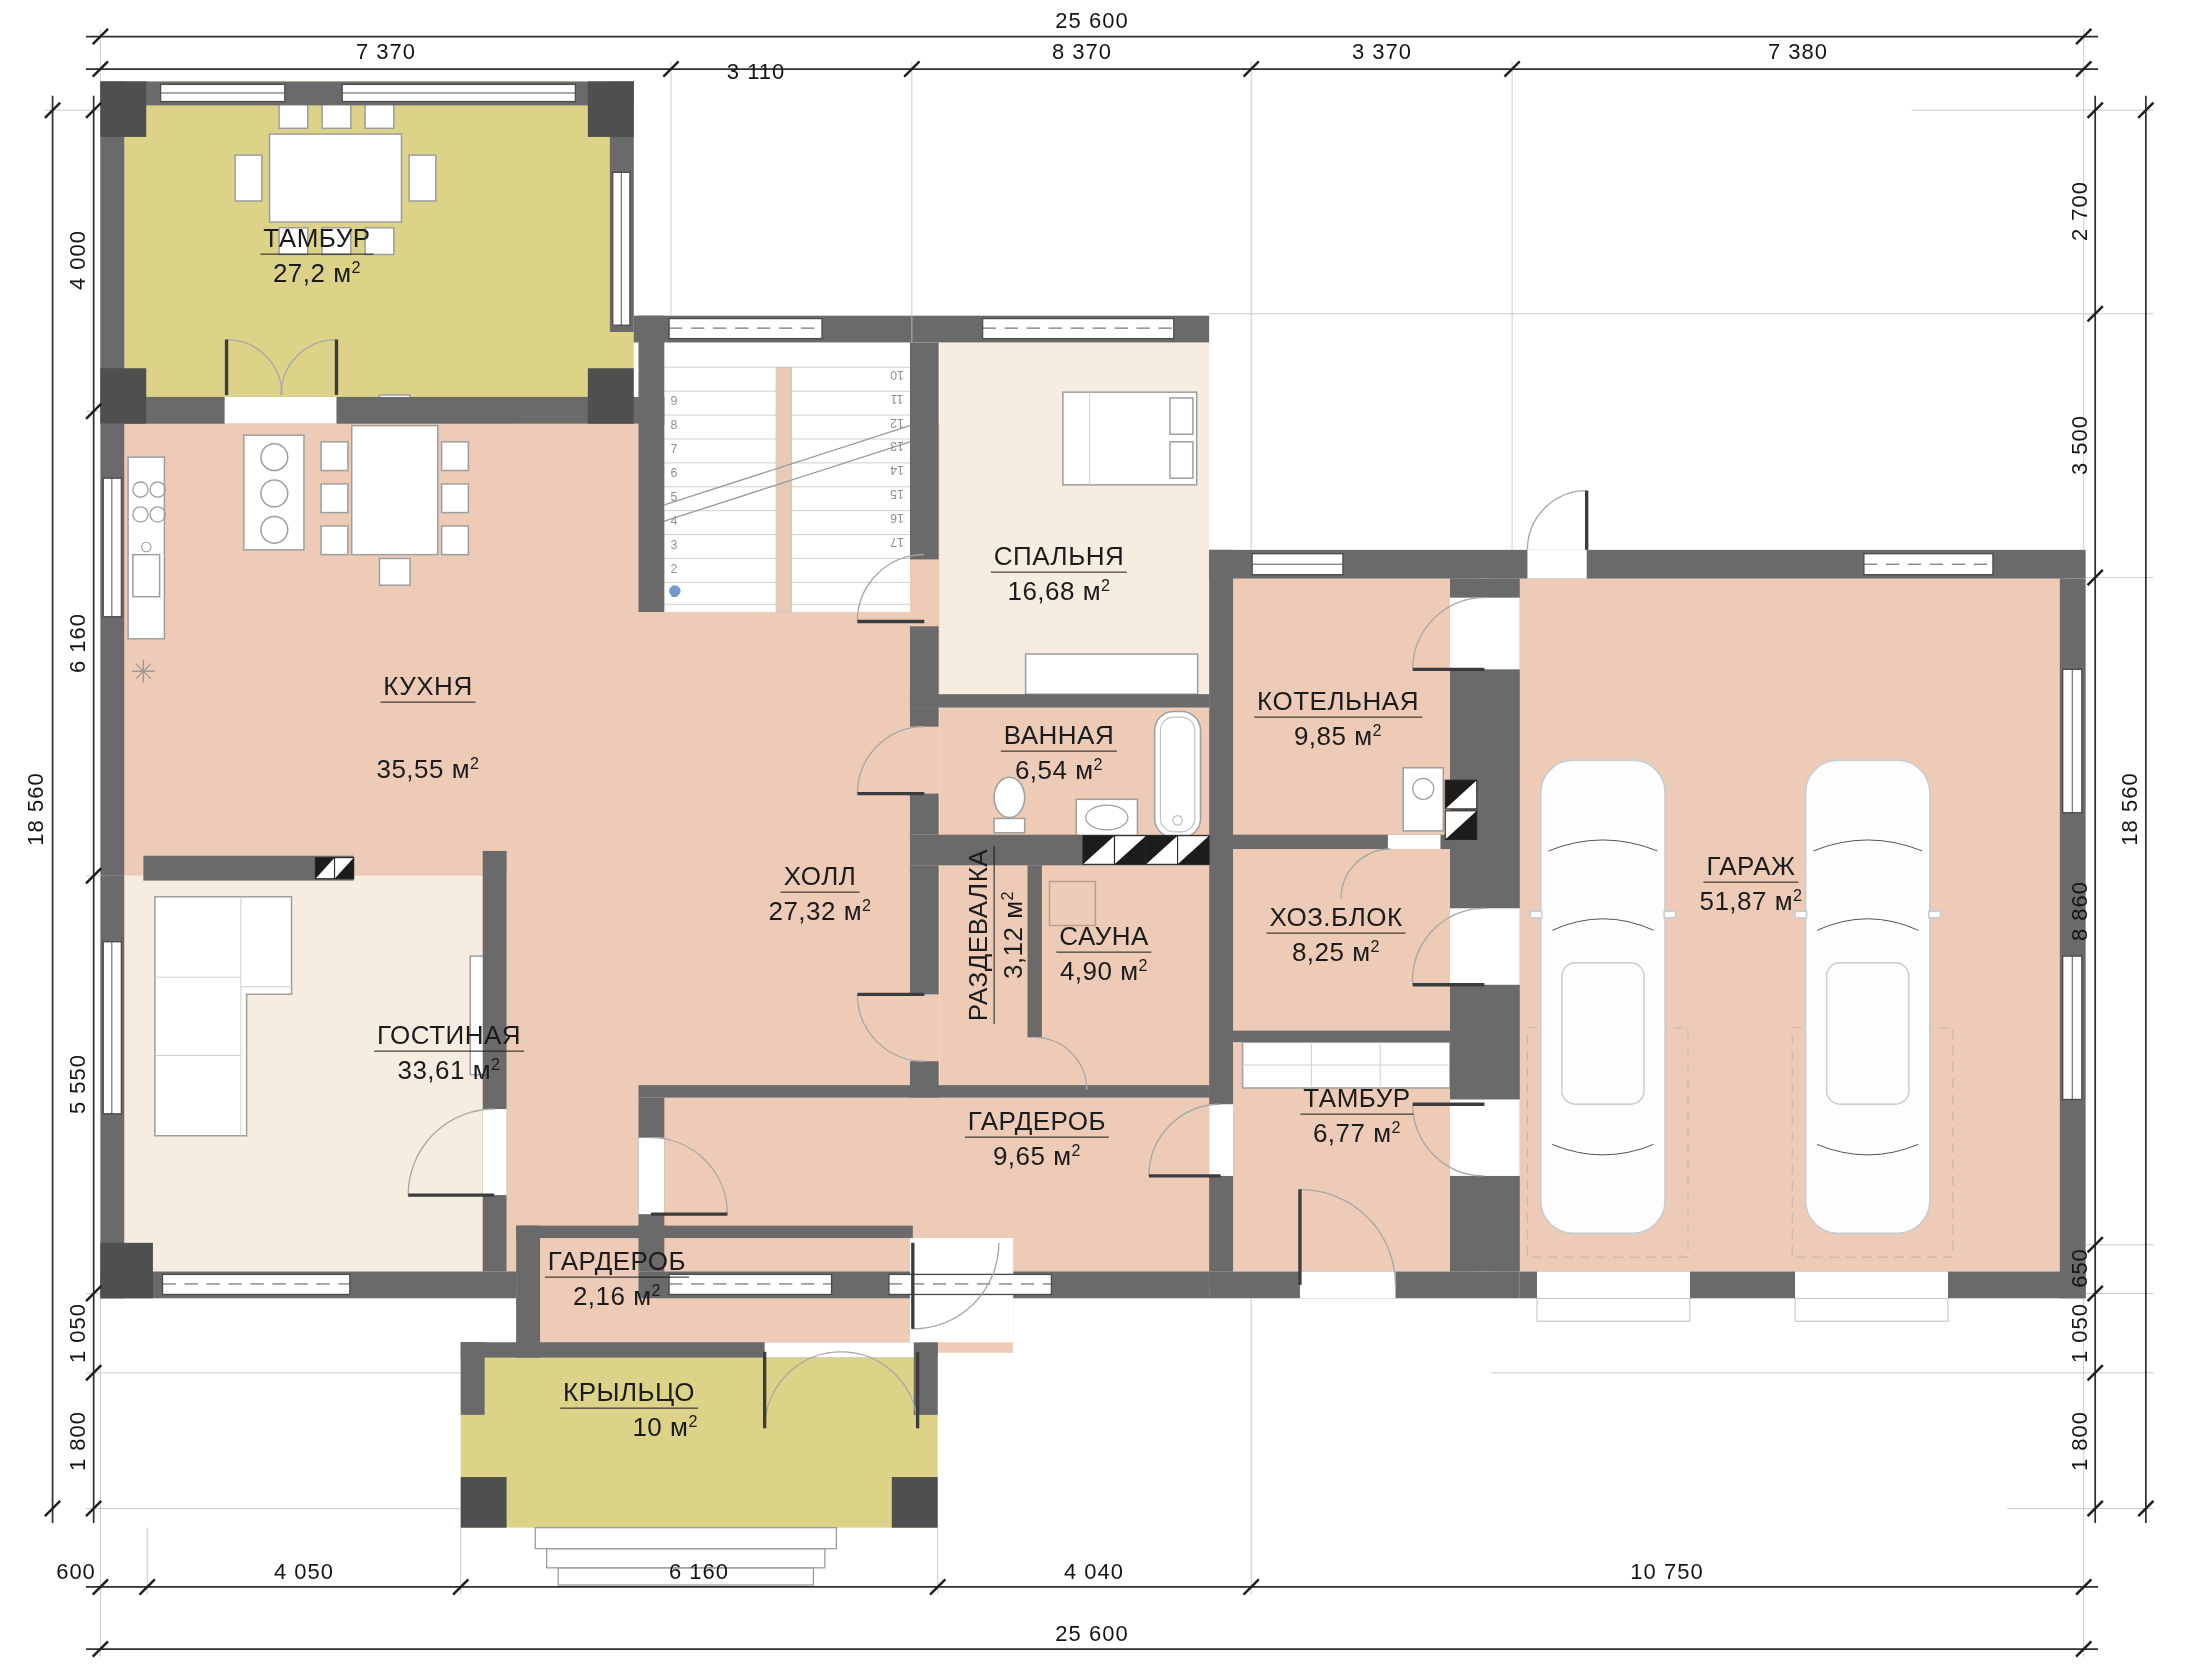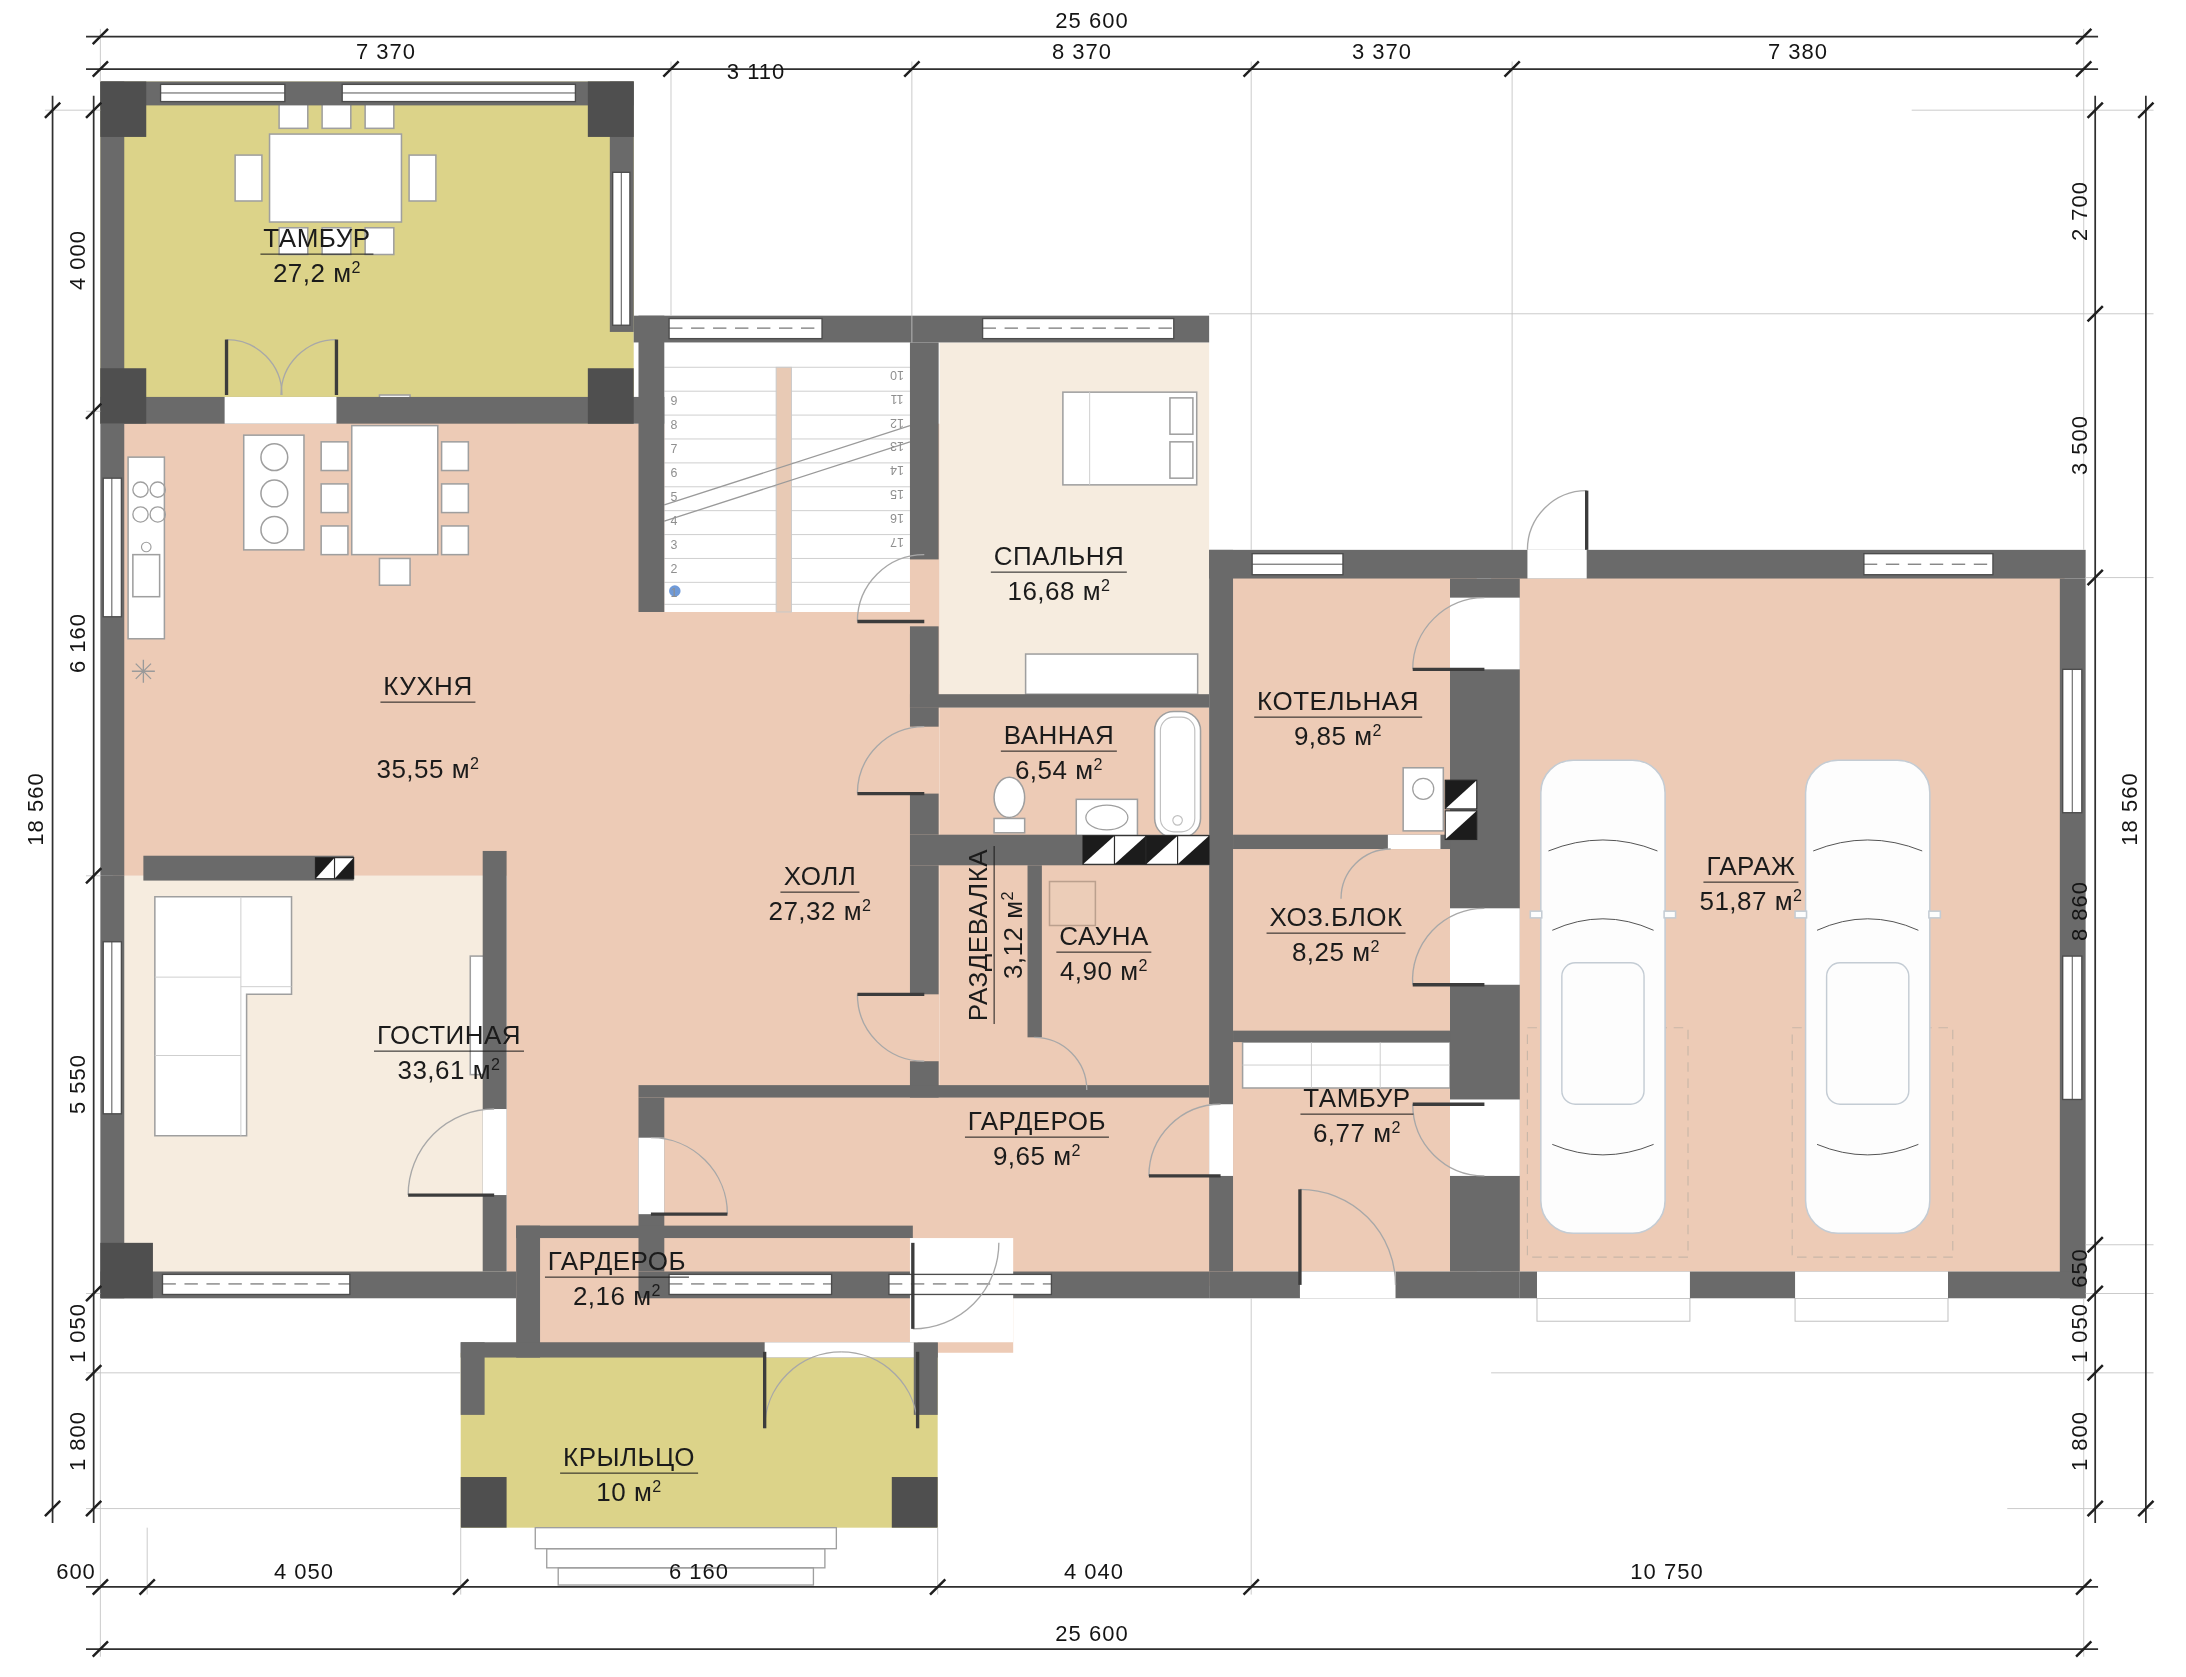--- a/index.html
+++ b/index.html
@@ -414,21 +414,21 @@
         <span class="room-area">9,65 м<sup>2</sup></span>
       </div>
       <div class="room-label" style="left: 1357px; top: 1116px;">
         <span class="room-name">ТАМБУР</span>
         <span class="room-area">6,77 м<sup>2</sup></span>
       </div>
       <div class="room-label" style="left: 617px; top: 1279px;">
         <span class="room-name">ГАРДЕРОБ</span>
         <span class="room-area">2,16 м<sup>2</sup></span>
       </div>
-      <div class="room-label" style="left: 629px; top: 1475px;">
+      <div class="room-label" style="left: 629px; top: 1410px; align-items: flex-end;">
         <span class="room-name">КРЫЛЬЦО</span>
         <span class="room-area">10 м<sup>2</sup></span>
       </div>
     </div>
 <div>
       <span class="dim-label" style="left: 1092px; top: 21px;">25 600</span>
       <span class="dim-label" style="left: 386px; top: 52px;">7 370</span>
       <span class="dim-label" style="left: 756px; top: 52px; margin-top: 20px;">3 110</span>
       <span class="dim-label" style="left: 1082px; top: 52px;">8 370</span>
       <span class="dim-label" style="left: 1382px; top: 52px;">3 370</span>

